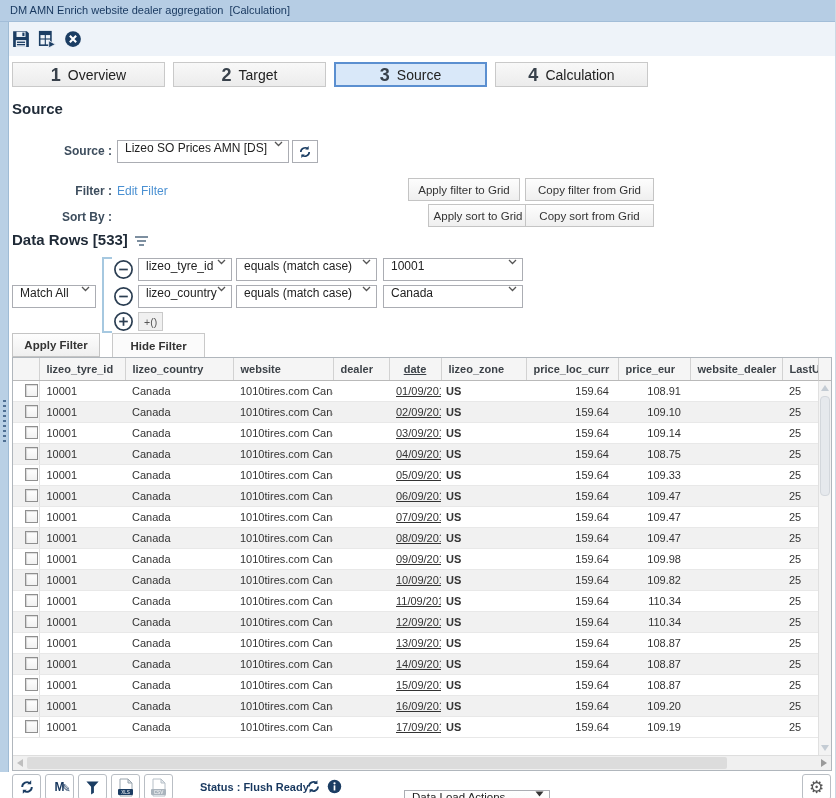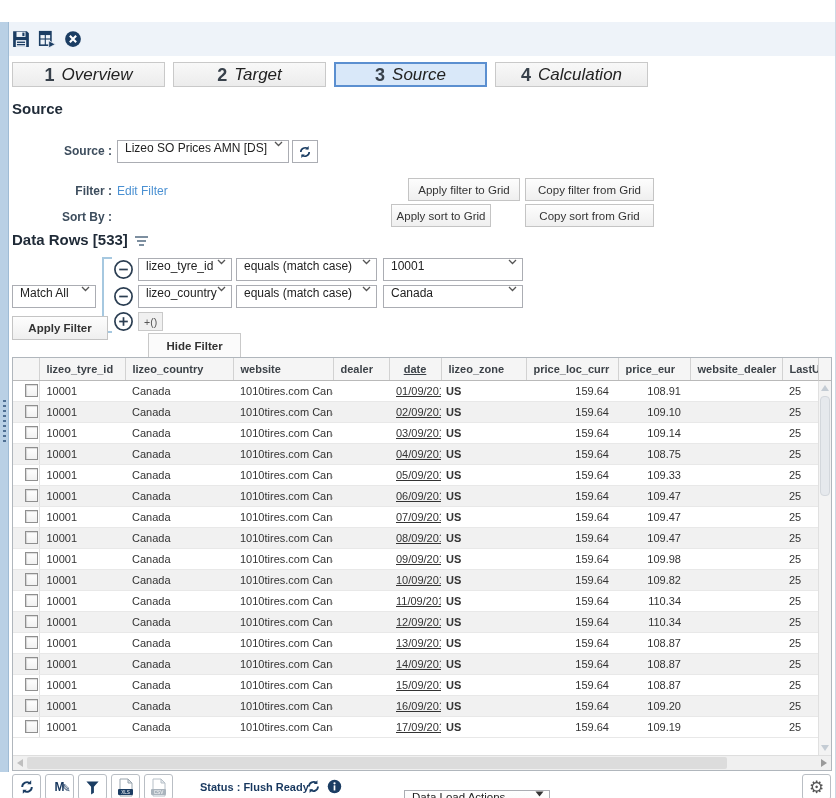--- a/index.html
+++ b/index.html
@@ -20,21 +20,21 @@
   .splitter { position:absolute; top:22px; bottom:0; left:0; width:9px; background:#b9d0e5;
               border-right:1px solid #9fbbd4; }
   .splitter .grip { position:absolute; top:378px; left:3px; width:3px; height:42px;
                     background:repeating-linear-gradient(to bottom,#4f6f93 0 2px,transparent 2px 5px); }
 
   
   .tab { position:absolute; top:62px; width:153px; height:25px; display:flex; align-items:center;
          justify-content:center; gap:7px; background:linear-gradient(#f8f8f8,#ececec);
          border:1px solid #c9c9c9; cursor:pointer; }
   .tab .num { font-size:18px; font-weight:bold; color:#38414b; line-height:1; }
-  .tab .lbl { font-size:17px; color:#222;font-style:italic; }
+  .tab .lbl { font-size:14px; color:#222; }
   .tab.active { background:#d9e8f9; border:2px solid #5b8fd0; }
 
   
   .h-section { position:absolute; left:12px; font-size:15px; font-weight:bold; color:#1f2a37;
                display:flex; align-items:center; }
   .flt-glyph { display:inline-flex; flex-direction:column; gap:2px; margin-left:7px; margin-top:3px; }
   .flt-glyph i { display:block; height:2px; background:#7d8fa0; }
   .flt-glyph i:nth-child(1){width:13px;} .flt-glyph i:nth-child(2){width:9px; margin-left:2px;}
   .flt-glyph i:nth-child(3){width:5px; margin-left:4px;}
 
@@ -54,21 +54,21 @@
 
   
   .bracket { position:absolute; left:102px; top:257px; width:10px; height:76px;
              border-left:2px solid #a6c8e0; border-top:2px solid #a6c8e0; border-bottom:2px solid #a6c8e0; }
   .circle-btn { position:absolute; width:21px; height:21px; cursor:pointer; }
   .mini-btn { position:absolute; height:19px; padding:0 5px; background:#f0f0f0;
               border:1px solid #c9c9c9; font-size:10.5px; color:#555; display:flex;
               align-items:center; cursor:pointer; }
   .tab-btn { position:absolute; height:24px; background:#fbfbfb; border:1px solid #c9c9c9;
              border-bottom:none; font-size:11.5px; font-weight:bold; color:#333;
-             display:flex; align-items:center; justify-content:center; cursor:pointer;margin-left:36px; }
+             display:flex; align-items:center; justify-content:center; cursor:pointer; }
   .btn-b { font-weight:bold; }
 
   
   .grid { position:absolute; left:12px; top:357px; width:820px; height:414px;
           border:1px solid #b0b6bc; background:#fff; }
   .grid table { border-collapse:collapse; table-layout:fixed; width:806px; }
   .grid th { height:22px; background:#f5f5f5; border-bottom:1px solid #b9b9b9;
              border-right:1px solid #d2d2d2; font-size:11px; font-weight:bold; color:#3c4248;
              text-align:left; padding:0 7px; overflow:hidden; white-space:nowrap; }
   .grid th:last-child { border-right:none; }
@@ -130,20 +130,21 @@
   .m-edit { position:relative; font-size:12px; font-weight:bold; color:#17375e; }
   .m-edit .pencil { position:absolute; left:7px; top:2px; font-size:11px; font-weight:normal;
                     color:#17375e; font-family:"DejaVu Sans", sans-serif; }
   .gear { font-size:17px; color:#555; font-family:"DejaVu Sans", sans-serif; line-height:1; }
 </style>
 </head>
 <body>
 
 <div class="screen">
 
+  <div class="titlebar">DM AMN Enrich website dealer aggregation  [Calculation]</div>
 
   <div class="toolbar">
     <span class="tool-ico" style="left:3px">
       <svg viewBox="0 0 16 16" width="18" height="18">
           <path d="M1 1h12.2L15 2.8V15H1z" fill="#1b3d63"></path>
           <rect x="4" y="1.6" width="8" height="4.6" fill="#eef3f9"></rect>
           <rect x="9.2" y="2.3" width="1.9" height="3.1" fill="#1b3d63"></rect>
           <rect x="3.4" y="9" width="9.2" height="6" fill="#eef3f9"></rect>
           <rect x="4.4" y="10.3" width="7.2" height="1.2" fill="#1b3d63"></rect>
           <rect x="4.4" y="12.4" width="7.2" height="1.2" fill="#1b3d63"></rect>
@@ -204,21 +205,21 @@
         <path d="M3.8 14.8v-4h4z" fill="#1b3d63"></path>
       </svg>
   </div>
 
   <div class="form-label" style="top:184px">Filter :</div>
   <div class="link" style="left:117px; top:184px">Edit Filter</div>
   <div class="btn" style="left:408px; top:178px; width:112px">Apply filter to Grid</div>
   <div class="btn" style="left:525px; top:178px; width:129px">Copy filter from Grid</div>
 
   <div class="form-label" style="top:210px">Sort By :</div>
-  <div class="btn" style="left:391px; top:204px; width:100px">Apply sort to Grid</div>
+  <div class="btn" style="left:428px; top:204px; width:100px">Apply sort to Grid</div>
   <div class="btn" style="left:525px; top:204px; width:129px">Copy sort from Grid</div>
 
   <div class="h-section" style="top:231px">
     <span>Data Rows [533]</span>
     <span class="flt-glyph">
         <i></i>
         <i></i>
         <i></i>
       </span>
   </div>
@@ -283,21 +284,21 @@
 
   <div class="circle-btn" style="left:113px; top:311px">
     <svg viewBox="0 0 21 21" width="21" height="21">
         <circle cx="10.5" cy="10.5" r="8.6" fill="none" stroke="#2b3e52" stroke-width="1.7"></circle>
         <line x1="6.2" y1="10.5" x2="14.8" y2="10.5" stroke="#2b3e52" stroke-width="1.7"></line>
         <line x1="10.5" y1="6.2" x2="10.5" y2="14.8" stroke="#2b3e52" stroke-width="1.7"></line>
       </svg>
   </div>
   <div class="mini-btn" style="left:138px; top:312px">+()</div>
 
-  <div class="btn btn-b" style="left:12px; top:316px; width:96px; height:24px">Apply Filter</div>
+  <div class="btn btn-b" style="left:12px; top:333px; width:88px; height:24px">Apply Filter</div>
   <div class="tab-btn" style="left:112px; top:333px; width:93px">Hide Filter</div>
 
   <div class="grid">
     <table>
       <thead>
         <tr id="grid-header-row">
           <th class="c-check"></th>
         <th class="c-lizeo_tyre_id">lizeo_tyre_id</th>
             <th class="c-lizeo_country">lizeo_country</th>
             <th class="c-website">website</th>

